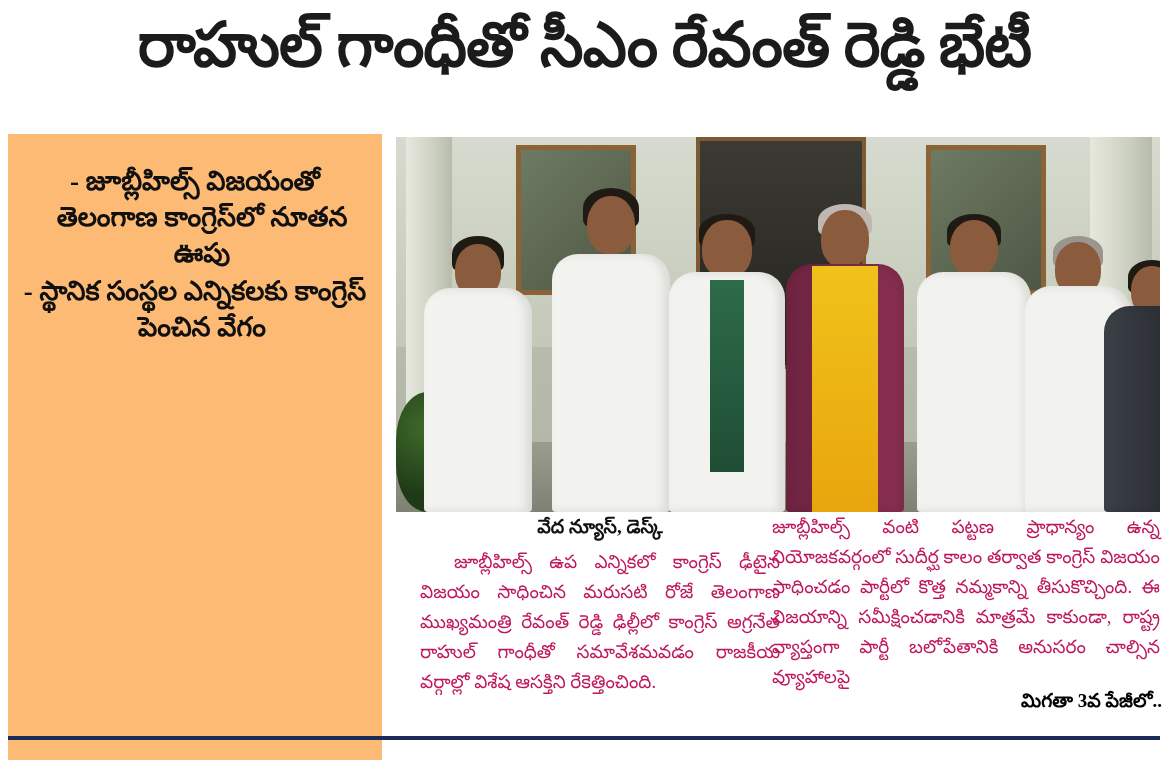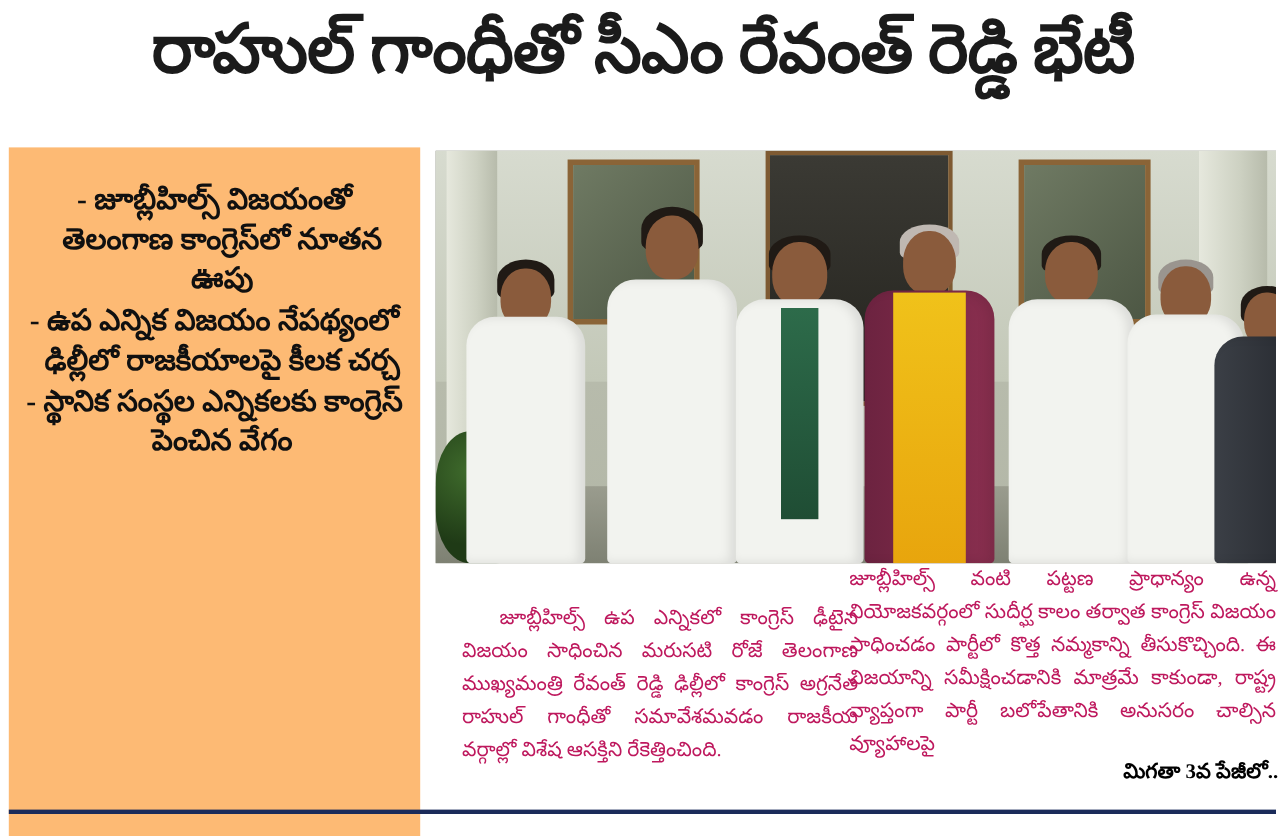--- a/index.html
+++ b/index.html
@@ -214,21 +214,20 @@
 </head>
 <body>
 
 <div class="page">
 
   <div class="headline">రాహుల్ గాంధీతో సీఎం రేవంత్ రెడ్డి భేటీ</div>
 
   <div class="bullets-box">
     <ul>
       <li>- జూబ్లీహిల్స్ విజయంతో తెలంగాణ కాంగ్రెస్‌లో నూతన ఊపు</li>
-      <li>- ఉప ఎన్నిక విజయం నేపథ్యంలో ఢిల్లీలో రాజకీయాలపై కీలక చర్చ</li>
       <li>- స్థానిక సంస్థల ఎన్నికలకు కాంగ్రెస్ పెంచిన వేగం</li>
     </ul>
   </div>
 
   <div class="photo-wrap">
     <div class="photo">
       <div class="bg-wall"></div>
       <div class="bg-window w1"></div>
       <div class="bg-window w2"></div>
       <div class="bg-door"></div>
@@ -277,20 +276,21 @@
       </div>
 
       <div class="person" style="left:706px;width:100px;height:290px;">
         <div class="hair" style="top:38px;width:48px;height:34px;"></div>
         <div class="head" style="top:44px;width:42px;height:50px;"></div>
         <div class="body" style="width:96px;height:206px;background:linear-gradient(to right,#3b3f46,#22252b);"></div>
       </div>
     </div>
   </div>
 
+  <div class="byline">వేద న్యూస్, డెస్క్</div>
 
   <div class="col col-left">
     <span class="indent">జూబ్లీహిల్స్ ఉప ఎన్నికలో కాంగ్రెస్ ఢీటైన విజయం సాధించిన మరుసటి రోజే తెలంగాణ ముఖ్యమంత్రి రేవంత్ రెడ్డి ఢిల్లీలో కాంగ్రెస్ అగ్రనేత రాహుల్ గాంధీతో సమావేశమవడం రాజకీయ వర్గాల్లో విశేష ఆసక్తిని రేకెత్తించింది.</span>
   </div>
 
   <div class="col col-right">
     <span>జూబ్లీహిల్స్ వంటి పట్టణ ప్రాధాన్యం ఉన్న నియోజకవర్గంలో సుదీర్ఘ కాలం తర్వాత కాంగ్రెస్ విజయం సాధించడం పార్టీలో కొత్త నమ్మకాన్ని తీసుకొచ్చింది. ఈ విజయాన్ని సమీక్షించడానికి మాత్రమే కాకుండా, రాష్ట్ర వ్యాప్తంగా పార్టీ బలోపేతానికి అనుసరం చాల్సిన వ్యూహాలపై</span>
   </div>
 
   <div class="continued">మిగతా 3వ పేజీలో..</div>

